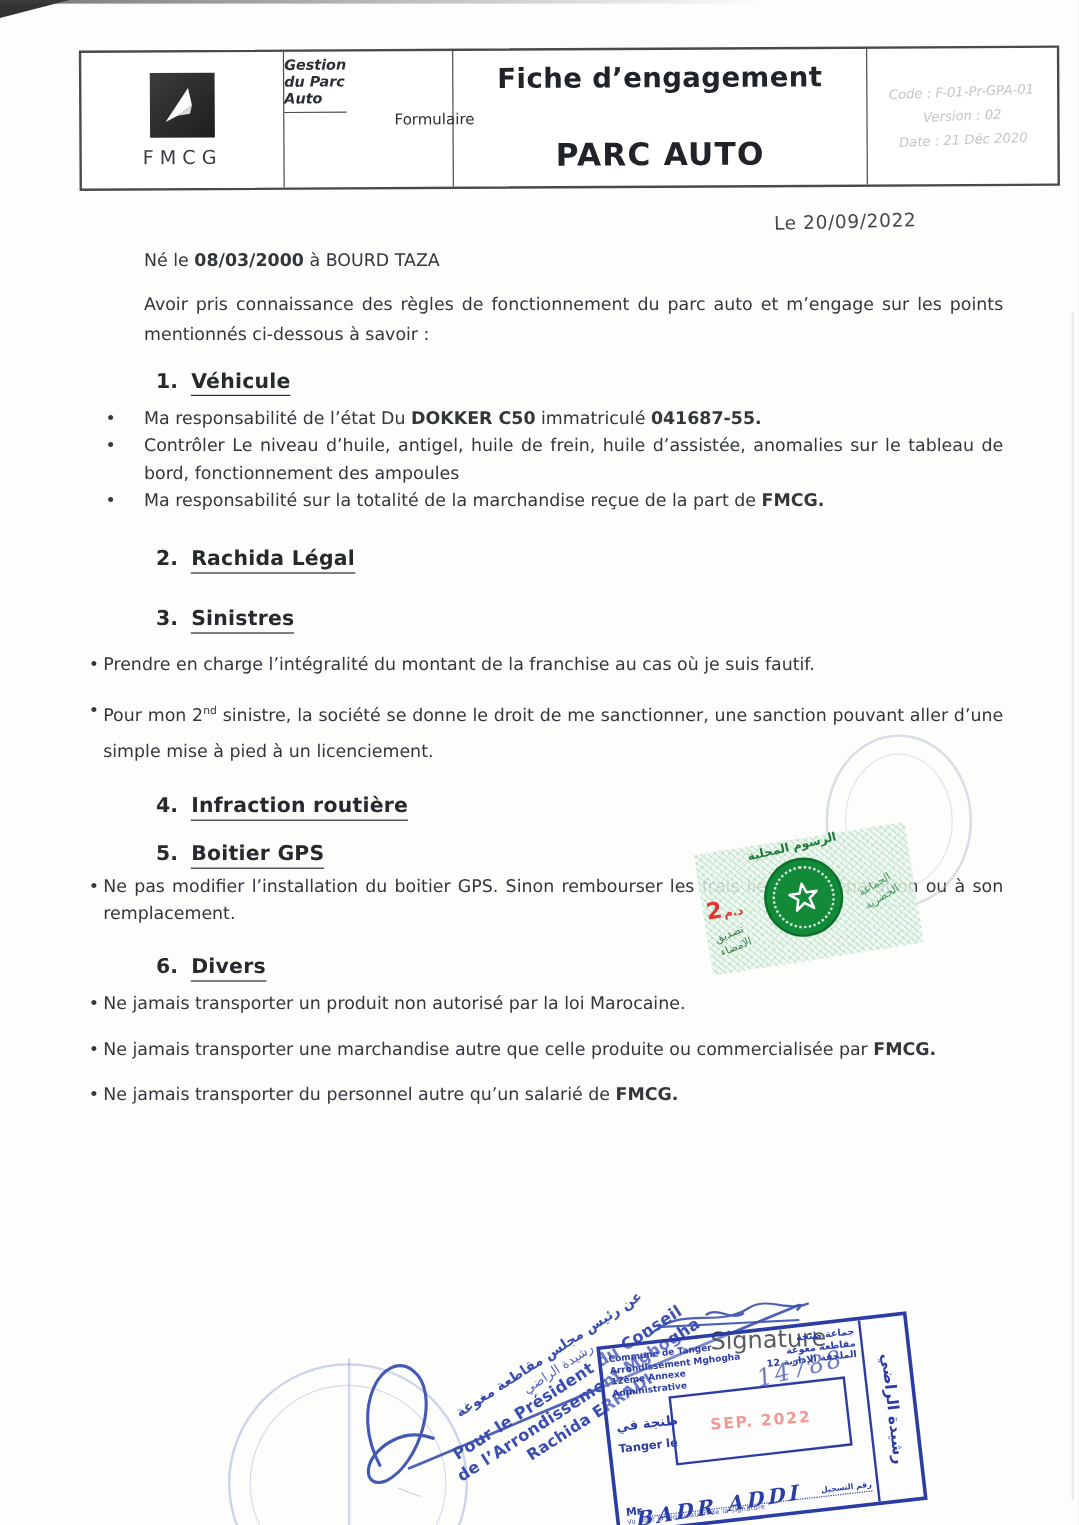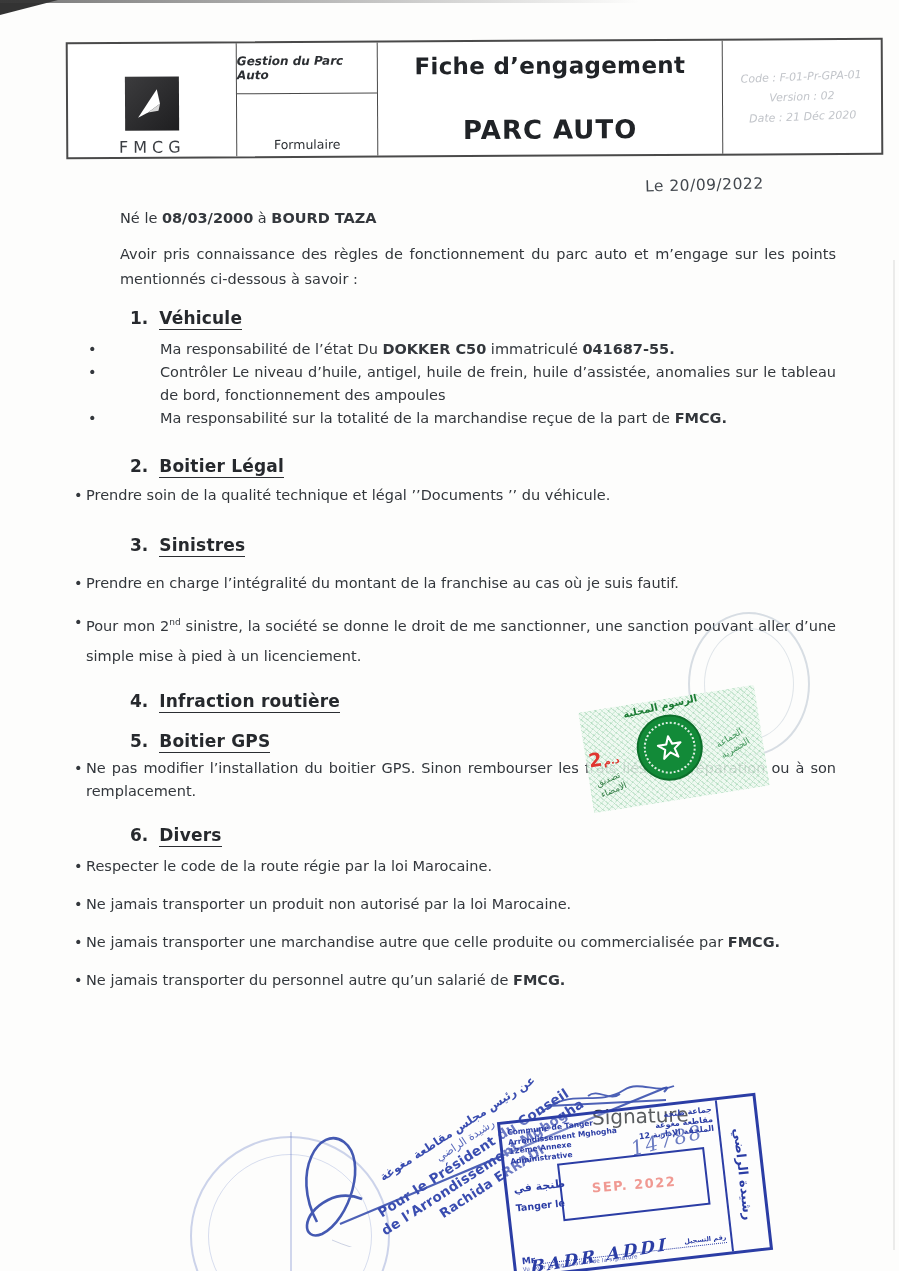--- a/index.html
+++ b/index.html
@@ -10,45 +10,45 @@
   .corner-wedge{position:absolute;left:0;top:0;width:58px;height:15px;background:#1d1d1d;
         clip-path:polygon(0 0,100% 0,0 100%);opacity:.9;}
   .top-edge{position:absolute;left:0;top:0;width:640px;height:3px;
         background:linear-gradient(to right,rgba(60,60,60,.7),rgba(60,60,60,0));}
   .right-crease{position:absolute;right:4px;top:260px;width:2px;height:990px;background:rgba(0,0,0,.07);}
 
   
   .hdr{position:absolute;left:66px;top:40px;width:813px;height:113px;border:2px solid #4a4a4a;
        display:flex;background:#fff;transform:rotate(-.3deg);}
   .hdr .cell{border-right:1.5px solid #4a4a4a;}
-  .logo-cell{width:168px;display:flex;flex-direction:column;align-items:center;justify-content:flex-end;gap:7px;}
+  .logo-cell{width:168px;display:flex;flex-direction:column;align-items:center;justify-content:center;gap:7px;}
   .logo-mark{width:54px;height:54px;background:linear-gradient(135deg,#3c3c3e,#1e1e20);display:flex;align-items:center;justify-content:center;}
   .logo-text{font-size:16px;letter-spacing:5px;color:#3b3e43;font-weight:500;}
-  .mid-cell{width:140px;display:flex;flex-direction:column;gap:40px;}
+  .mid-cell{width:140px;display:flex;flex-direction:row;gap:40px;}
   .mid-top{height:44%;border-bottom:1.5px solid #4a4a4a;display:flex;align-items:center;justify-content:center;
        font-style:italic;font-weight:700;font-size:12px;color:#2c2f33;}
   .mid-bottom{flex:1;display:flex;align-items:center;justify-content:center;font-size:12.5px;color:#2c2f33;}
   .title-cell{flex:1;display:flex;flex-direction:column;align-items:center;justify-content:center;gap:4px;}
   .title-l1{font-size:23px;font-weight:700;color:#202327;letter-spacing:.3px;}
   .title-l2{font-size:26px;font-weight:700;color:#202327;letter-spacing:1px;margin-top:32px;}
   .code-cell{width:158px;border-right:none !important;display:flex;flex-direction:column;align-items:center;
        justify-content:center;gap:7px;font-size:11px;font-style:italic;color:#c2c5ca;transform:rotate(-2deg);}
 
   .date-line{position:absolute;left:645px;top:176px;font-size:15.5px;color:#43484e;letter-spacing:.5px;transform:rotate(-1.5deg);}
 
   
   .content{position:absolute;left:72px;top:207px;width:764px;}
   .intro-line{margin:0 0 13px 48px;font-size:14.5px;line-height:22px;}
   .para{margin:2px 0 0 48px;font-size:14.5px;line-height:25px;text-align:justify;}
   sup{font-size:9px;}
   .sec-h{display:flex;gap:11px;margin-left:58px;font-size:17px;font-weight:700;color:#26292d;align-items:baseline;}
   .sec-h .ttl{border-bottom:1.7px solid #2b2e32;padding-bottom:1px;letter-spacing:.2px;}
   .bullet{display:flex;font-size:14.5px;line-height:23px;}
   .bullet .dot::before{content:"•";}
-  .styleA{padding-left:16px;gap:40px;}
+  .styleA{padding-left:16px;}
   .styleA .dot{width:32px;flex:none;}
   .styleB{padding-left:2px;}
   .styleB .dot{width:12px;flex:none;}
   .bullet-text{flex:1;text-align:justify;}.mt16{margin-top:16px;}.mt18{margin-top:18px;}.mt20{margin-top:20px;}
   .mt22{margin-top:22px;}.mt26{margin-top:26px;}.mt28{margin-top:28px;}
   .mb4{margin-bottom:4px;}.mb6{margin-bottom:6px;}.mb8{margin-bottom:8px;}.mb12{margin-bottom:12px;}.mb15{margin-bottom:15px;}
   .lh30{line-height:30px;}
 
   
   .wm-ellipse{position:absolute;left:688px;top:612px;width:118px;height:140px;border-radius:50%;
@@ -149,21 +149,21 @@
     <div class="cell code-cell">
       <div>Code : F-01-Pr-GPA-01</div>
       <div>Version : 02</div>
       <div>Date : 21 Déc 2020</div>
     </div>
   </div>
 
   <div class="date-line">Le 20/09/2022</div>
 
   <div class="content">
-    <p class="intro-line"><span>Né le </span><span style="font-weight: 700; text-align: center;">08/03/2000</span><span> à </span><span style="font-weight: 700; text-align: center;">BOURD TAZA</span></p>
+    <p class="intro-line"><span>Né le </span><span style="font-weight: 700; text-align: center;">08/03/2000</span><span> à </span><span style="font-weight: 400; text-align: center;">BOURD TAZA</span></p>
     <p class="para"><span>Avoir pris connaissance des règles de fonctionnement du parc auto et m’engage sur les points mentionnés ci-dessous à savoir :</span></p>
 
     <div>
       <div class="sec-h mt16 mb8">
         <span class="num">1.</span>
         <span class="ttl">Véhicule</span>
       </div>
       <div class="bullet styleA">
           <span class="dot"></span>
           <span class="bullet-text"><span>Ma responsabilité de l’état Du </span><span style="font-weight: 700;">DOKKER C50</span><span> immatriculé </span><span style="font-weight: 700;">041687-55.</span></span>
@@ -174,26 +174,22 @@
         </div>
       <div class="bullet styleA">
           <span class="dot"></span>
           <span class="bullet-text"><span>Ma responsabilité sur la totalité de la marchandise reçue de la part de </span><span style="font-weight: 700;">FMCG.</span></span>
         </div>
     </div>
 
     <div>
       <div class="sec-h mt26 mb6">
         <span class="num">2.</span>
-        <span class="ttl">Boitier Légal</span>
-      </div>
-      <div class="bullet styleB">
-          <span class="dot"></span>
-          <span class="bullet-text"><span>Prendre soin de la qualité technique et légal ’’Documents ’’ du véhicule.</span></span>
-        </div>
+        <span class="ttl">Rachida Légal</span>
+      </div>
     </div>
 
     <div>
       <div class="sec-h mt28 mb15">
         <span class="num">3.</span>
         <span class="ttl">Sinistres</span>
       </div>
       <div class="bullet styleB mb12">
           <span class="dot"></span>
           <span class="bullet-text"><span>Prendre en charge l’intégralité du montant de la franchise au cas où je suis fautif.</span></span>
@@ -220,24 +216,20 @@
           <span class="dot"></span>
           <span class="bullet-text"><span>Ne pas modifier l’installation du boitier GPS. Sinon rembourser les frais liés à sa réparation ou à son remplacement.</span></span>
         </div>
     </div>
 
     <div>
       <div class="sec-h mt22 mb8">
         <span class="num">6.</span>
         <span class="ttl">Divers</span>
       </div>
-      <div class="bullet styleB mb15">
-          <span class="dot"></span>
-          <span class="bullet-text"><span>Respecter le code de la route régie par la loi Marocaine.</span></span>
-        </div>
       <div class="bullet styleB mb15">
           <span class="dot"></span>
           <span class="bullet-text"><span>Ne jamais transporter un produit non autorisé par la loi Marocaine.</span></span>
         </div>
       <div class="bullet styleB mb15">
           <span class="dot"></span>
           <span class="bullet-text"><span>Ne jamais transporter une marchandise autre que celle produite ou commercialisée par </span><span style="font-weight: 700;">FMCG.</span></span>
         </div>
       <div class="bullet styleB">
           <span class="dot"></span>

